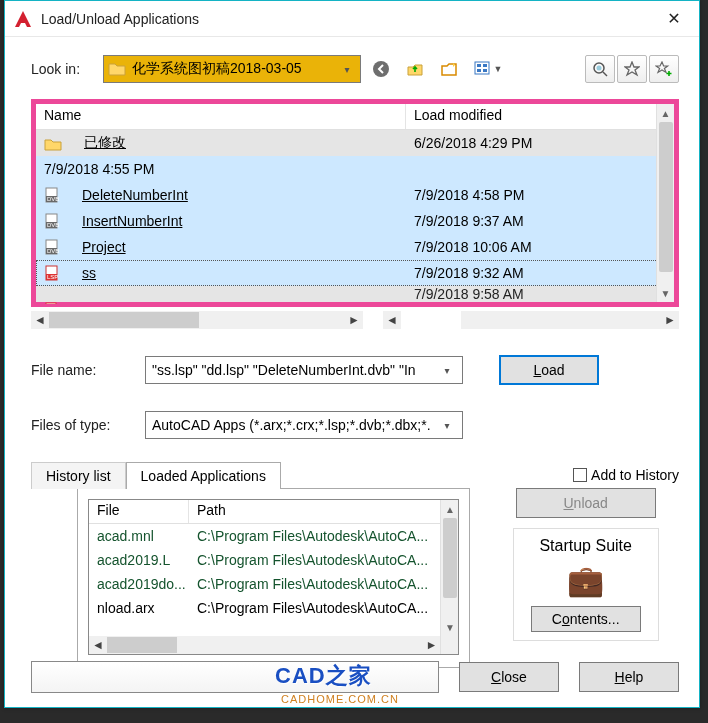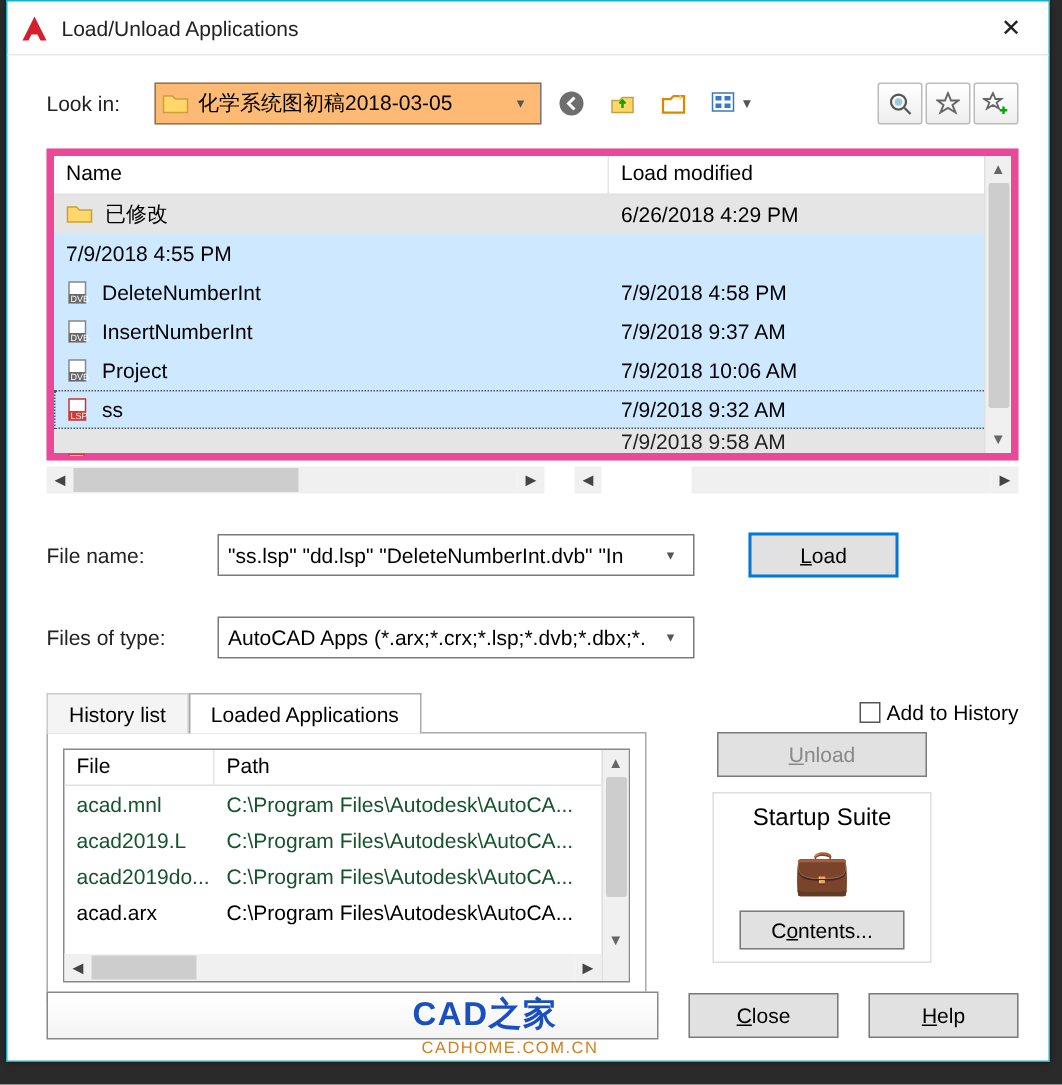--- a/index.html
+++ b/index.html
@@ -6,40 +6,40 @@
   body { margin: 0; background: #2a2a2a; width: 708px; height: 723px; overflow: hidden; }
   .appwin { position:absolute; top:0; left:4px; width:696px; height:708px; background:#fff; border:1px solid #14b3c4; box-shadow:0 0 4px rgba(0,0,0,.4); }
   .titlebar { height:36px; display:flex; align-items:center; padding:0 8px; border-bottom:1px solid #e8e8e8; }
   .appicon { width:20px; height:20px; margin-right:8px; display:flex; align-items:center; justify-content:center; }
   .appicon svg { width:20px; height:20px; }
   .titletext { font-size:14px; color:#222; flex:1; }
   .closebtn { width:34px; height:28px; display:flex; align-items:center; justify-content:center; font-size:16px; color:#222; }
   .body { padding: 18px 20px 10px 26px; }
   .row1 { display:flex; align-items:center; gap:6px; }
   .lbl { font-size:14px; color:#222; }
-  .pathbox { display:flex; align-items:center; border:1px solid #7a7a7a; height:28px; width:258px; padding:0 4px; background:#fdba74; }
+  .pathbox { display:flex; align-items:center; border:1px solid #7a7a7a; height:28px; width:258px; padding:0 4px; background:#eab308; }
   .foldericon svg { display:block; }
   .pathtxt { font-size:14px; margin-left:6px; flex:1; white-space:nowrap; overflow:hidden; }
   .dropbtn { width:18px; height:24px; display:flex; align-items:center; justify-content:center; color:#555; font-size:10px; }
   .iconbtn { width:28px; height:28px; border:1px solid transparent; display:flex; align-items:center; justify-content:center; border-radius:2px; }
   .spacer { flex:1; }
   .toolgroup { display:flex; gap:2px; }
   .toolbtn { width:30px; height:28px; border:1px solid #bbb; background:linear-gradient(#fff,#eee); display:flex; align-items:center; justify-content:center; border-radius:2px; }
   .listbox { margin-top:16px; border:5px solid #ec4899; height:208px; position:relative; background:#e5e5e5;}
   .listhdr { display:flex; background:#fff; border-bottom:1px solid #e0e0e0; height:26px; }
   .colName { width:370px; padding:3px 8px; font-size:14px; border-right:1px solid #e4e4e4; }
   .colDate { flex:1; padding:3px 8px; font-size:14px; }
   .scrollV { position:absolute; right:0; top:0; width:18px; height:100%; background:#f0f0f0; border-left:1px solid #e0e0e0;}
   .scrollV .up, .scrollV .down { height:18px; display:flex; align-items:center; justify-content:center; color:#666; font-size:10px;}
   .scrollV .thumb { position:absolute; top:18px; left:2px; width:14px; height:150px; background:#cdcdcd; border-radius:2px;}
   .filerows { height:156px; overflow:hidden; }
   .filerow { display:flex; height:26px; align-items:center; font-size:14px;}
   .filerow.sel { background:#cde8ff; }
   .filerow.sel.focus { outline:1px dotted #555; outline-offset:-1px; }
-  .filerow .fname { width:370px; padding-left:8px; display:flex; align-items:flex-start; gap:8px; }
+  .filerow .fname { width:370px; padding-left:8px; display:flex; align-items:flex-end; gap:22px;text-decoration:underline; }
   .filerow .fdate { flex:1; padding-left:8px; }
   .partialrow { display:flex; height:18px; align-items:flex-start; font-size:14px; color:#222; overflow:hidden;}
   .partialrow .fname { width:370px; padding-left:8px; display:flex; align-items:center; gap:6px;margin-top:16px; }
   .partialrow .fdate { flex:1; padding-left:8px; }
   .hscroll { margin-top:4px; height:18px; display:flex; align-items:center; }
   .hsarrow { width:18px; height:18px; display:flex; align-items:center; justify-content:center; color:#444; font-size:12px; background:#f0f0f0; }
   .hstrack { flex:1; height:18px; background:#f0f0f0; position:relative; }
   .hsthumb { position:absolute; left:0; top:1px; height:16px; width:150px; background:#cdcdcd; }
   .hstrackR { width:200px; height:18px; background:#f0f0f0; position:relative; margin-left:60px;}
   .row2 { display:flex; align-items:center; margin-top:26px; gap:10px; }
@@ -47,21 +47,21 @@
   .combo { border:1px solid #7a7a7a; height:28px; width:318px; display:flex; align-items:center; padding:0 6px; font-size:14px; background:#fff;}
   .combo .ctext { flex:1; white-space:nowrap; overflow:hidden; }
   .btn { min-width:100px; height:30px; border:1px solid #7a7a7a; background:#e1e1e1; display:flex; align-items:center; justify-content:center; font-size:14px; padding:0 16px;}
   .btn.load { border:2px solid #0078d7; }
   .btn.disabled { color:#888; }
   .btn .ul { text-decoration:underline; }
   .tabs { margin-top:22px; display:flex; align-items:center; }
   .tab { border:1px solid #aaa; border-bottom:none; padding:5px 14px; font-size:14px; background:#fff; position:relative; top:1px; }
   .tab.inactive { background:#f4f4f4; border-color:#ccc;}
   .tabs .chk { margin-left:auto; display:flex; align-items:center; gap:4px; font-size:14px;}
-  .panelrow { display:flex; gap:22px; }
+  .panelrow { display:flex; gap:22px;margin-left:46px; }
   .tabpanel { border:1px solid #aaa; height:180px; width:400px; padding:10px; margin-top:0; }
   .innerlist { border:1px solid #888; height:156px; position:relative; background:#fff; }
   .innerlist .hdr { display:flex; border-bottom:1px solid #e0e0e0; height:24px;}
   .innerlist .c1 { width:100px; padding:2px 8px; font-size:14px; border-right:1px solid #e4e4e4;}
   .innerlist .c2 { flex:1; padding:2px 8px; font-size:14px; }
   .innerlist .r { display:flex; height:24px; font-size:14px; align-items:center; }
   .innerlist .r.gray { color:#14532d; }
   .innerlist .r .c1 { border:none; }
   .innerlist .scrollV { height:100%; }
   .innerlist .scrollV .thumb { height:80px; }
@@ -289,21 +289,21 @@
               </div>
               <div class="r gray">
                 <div class="c1">acad2019.L</div>
                 <div class="c2">C:\Program Files\Autodesk\AutoCA...</div>
               </div>
               <div class="r gray">
                 <div class="c1">acad2019do...</div>
                 <div class="c2">C:\Program Files\Autodesk\AutoCA...</div>
               </div>
               <div class="r">
-                <div class="c1">acad.arx</div>
+                <div class="c1">nload.arx</div>
                 <div class="c2">C:\Program Files\Autodesk\AutoCA...</div>
               </div>
             </div>
           <div class="scrollV">
             <div class="up">▲</div>
               <div class="thumb"></div>
               <div class="down" style="position:absolute;bottom:18px;width:100%">▼</div>
           </div>
           <div class="hscroll inner">
             <div class="hsarrow">◄</div>

